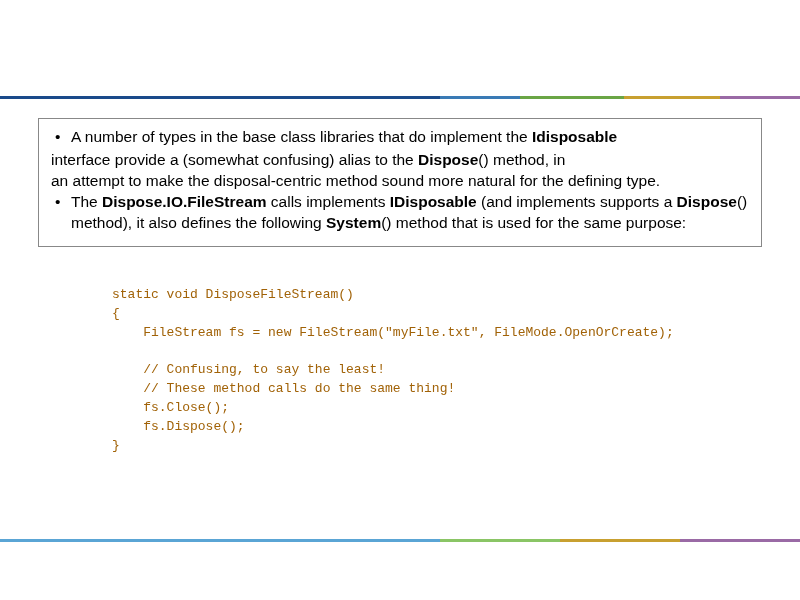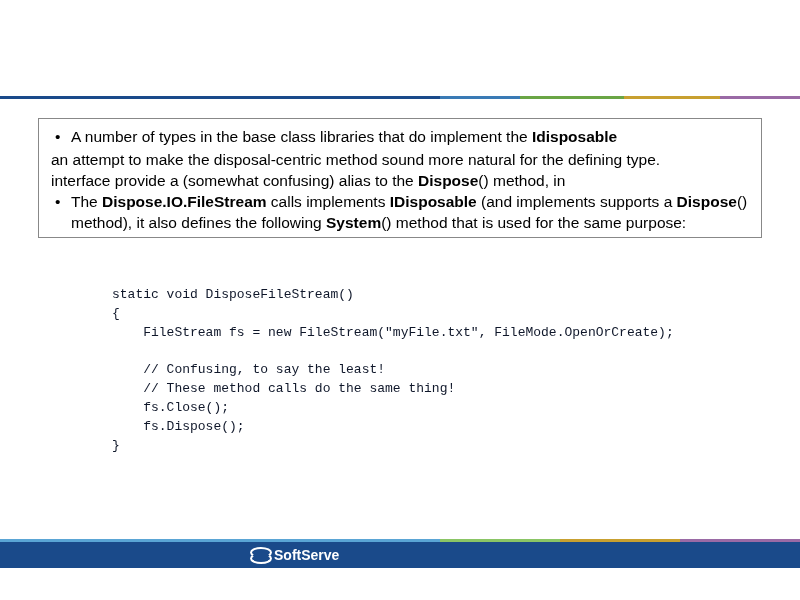--- a/index.html
+++ b/index.html
@@ -37,21 +37,21 @@
       #6aa545 65%, #6aa545 78%,
       #c8a030 78%, #c8a030 90%,
       #9a6aa5 90%, #9a6aa5 100%);
   }
   .content-box {
     position: absolute;
     top: 118px;
     left: 38px;
     width: 724px;
     border: 1px solid #888;
-    padding: 8px 12px 1px 12px;
+    padding: 8px 12px 10px 12px;
     font-size: 15.5px;
     color: #000;
     line-height: 1.35;
     background: #fff;
   }
   .content-box ul {
     list-style: none;
     padding: 0;
   }
   .content-box li {
@@ -68,21 +68,21 @@
   }
   .content-box .plain { padding-left: 0; }
   .content-box b { font-weight: bold; }
   .code-img {
     position: absolute;
     top: 286px;
     left: 112px;
     width: 590px;
     font-family: Consolas, "Courier New", monospace;
     font-size: 13px;
-    color: #0f172a;
+    color: #a16207;
     line-height: 1.45;
     white-space: pre;
     background: #fff;
   }
   .footer-bar {
     position: absolute;
     left: 0;
     right: 0;
     bottom: 32px;
     height: 26px;
@@ -134,42 +134,36 @@
 <div class="slide">
 
   <div class="title-underline"></div>
 
   <div class="content-box">
     <ul>
       <li>
         <span>A number of types in the base class libraries that do implement the </span><b>Idisposable</b>
       </li>
     </ul>
-    <div class="plain">an attempt to make the disposal-centric method sound more natural for the defining type.</div>
     <div class="plain">
       <span>interface provide a (somewhat confusing) alias to the </span><b>Dispose</b><span>() method, in</span>
     </div>
+    <div class="plain">an attempt to make the disposal-centric method sound more natural for the defining type.</div>
     <ul>
       <li>
         <span>The </span><b>Dispose.IO.FileStream</b><span> calls implements </span><b>IDisposable</b><span> (and implements supports a </span><b>Dispose</b><span>() method), it also defines the following </span><b>System</b><span>() method that is used for the same purpose:</span>
       </li>
     </ul>
   </div>
 
   <div class="code-img">static void DisposeFileStream()
 {
     FileStream fs = new FileStream("myFile.txt", FileMode.OpenOrCreate);
 
     // Confusing, to say the least!
     // These method calls do the same thing!
     fs.Close();
     fs.Dispose();
 }</div>
 
   <div class="footer-top"></div>
-  <div class="footer-bar">
-    <div class="logo">
-      <span class="logo-icon"></span>
-      <span>SoftServe</span>
-    </div>
-  </div>
 
 </div>
 
 </body></html>

